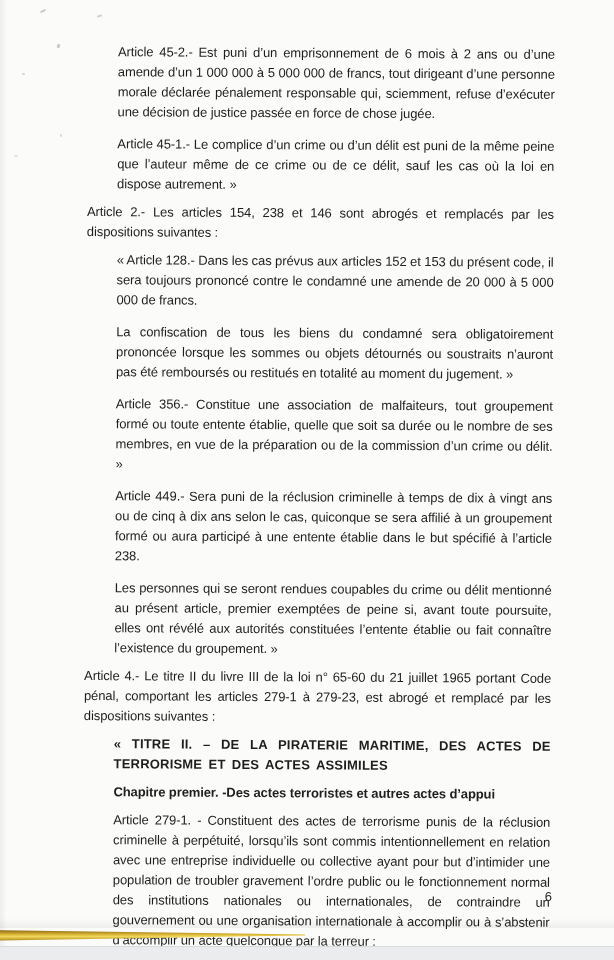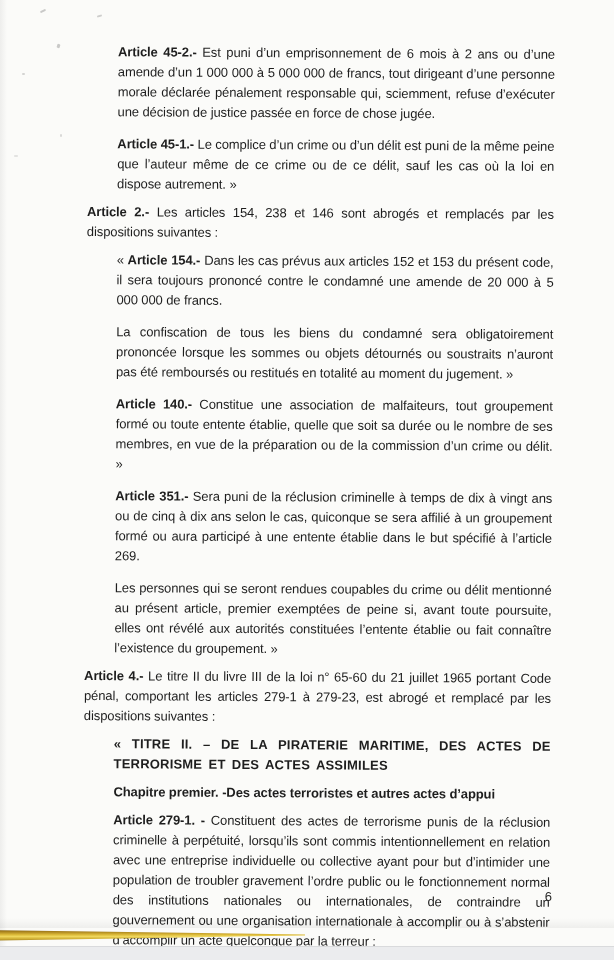--- a/index.html
+++ b/index.html
@@ -26,21 +26,21 @@
     position:absolute;left:88px;top:42px;width:467px;
     transform:rotate(0.35deg);transform-origin:0 0;
   }
   .para{
     margin:0 0 8px 0;
     font-size:13px;line-height:20px;letter-spacing:-0.1px;
     text-align:justify;
     color:var(--text);
   }
   .indent{margin-left:30px;}
-  .lead{font-weight:700;}
+  .lead{font-weight:400;}
   .prefix{font-weight:400;}
   .bold-para{font-weight:700;}
   .title-heading{word-spacing:2.5px;letter-spacing:0.2px;}
   .gap-lg{margin-bottom:12px;}
   
   .page-number{
     position:absolute;top:889px;right:62px;
     font-size:13px;font-weight:400;color:#2a2a2a;
   }
   
@@ -83,27 +83,27 @@
   <span class="speck s6"></span>
 
   <div class="content">
 
     <p class="para indent gap-lg"><span class="lead">Article 45-2.-</span><span> Est puni d’un emprisonnement de 6 mois à 2 ans ou d’une amende d’un 1 000 000 à 5 000 000 de francs, tout dirigeant d’une personne morale déclarée pénalement responsable qui, sciemment, refuse d’exécuter une décision de justice passée en force de chose jugée.</span></p>
 
     <p class="para indent"><span class="lead">Article 45-1.-</span><span> Le complice d’un crime ou d’un délit est puni de la même peine que l’auteur même de ce crime ou de ce délit, sauf les cas où la loi en dispose autrement. »</span></p>
 
     <p class="para"><span class="lead">Article 2.-</span><span> Les articles 154, 238 et 146 sont abrogés et remplacés par les dispositions suivantes :</span></p>
 
-    <p class="para indent gap-lg"><span class="prefix">« </span><span class="lead">Article 154.-</span><span> Dans les cas prévus aux articles 152 et 153 du présent code, il sera toujours prononcé contre le condamné une amende de 20 000 à 5 000 000 de francs.</span></p>
+    <p class="para indent gap-lg"><span class="prefix">« </span><span class="lead">Article 128.-</span><span> Dans les cas prévus aux articles 152 et 153 du présent code, il sera toujours prononcé contre le condamné une amende de 20 000 à 5 000 000 de francs.</span></p>
 
     <p class="para indent gap-lg"><span>La confiscation de tous les biens du condamné sera obligatoirement prononcée lorsque les sommes ou objets détournés ou soustraits n’auront pas été remboursés ou restitués en totalité au moment du jugement. »</span></p>
 
-    <p class="para indent gap-lg"><span class="lead">Article 140.-</span><span> Constitue une association de malfaiteurs, tout groupement formé ou toute entente établie, quelle que soit sa durée ou le nombre de ses membres, en vue de la préparation ou de la commission d’un crime ou délit. »</span></p>
+    <p class="para indent gap-lg"><span class="lead">Article 356.-</span><span> Constitue une association de malfaiteurs, tout groupement formé ou toute entente établie, quelle que soit sa durée ou le nombre de ses membres, en vue de la préparation ou de la commission d’un crime ou délit. »</span></p>
 
-    <p class="para indent gap-lg"><span class="lead">Article 351.-</span><span> Sera puni de la réclusion criminelle à temps de dix à vingt ans ou de cinq à dix ans selon le cas, quiconque se sera affilié à un groupement formé ou aura participé à une entente établie dans le but spécifié à l’article 269.</span></p>
+    <p class="para indent gap-lg"><span class="lead">Article 449.-</span><span> Sera puni de la réclusion criminelle à temps de dix à vingt ans ou de cinq à dix ans selon le cas, quiconque se sera affilié à un groupement formé ou aura participé à une entente établie dans le but spécifié à l’article 238.</span></p>
 
     <p class="para indent"><span>Les personnes qui se seront rendues coupables du crime ou délit mentionné au présent article, premier exemptées de peine si, avant toute poursuite, elles ont révélé aux autorités constituées l’entente établie ou fait connaître l’existence du groupement. »</span></p>
 
     <p class="para"><span class="lead">Article 4.-</span><span> Le titre II du livre III de la loi n° 65-60 du 21 juillet 1965 portant Code pénal, comportant les articles 279-1 à 279-23, est abrogé et remplacé par les dispositions suivantes :</span></p>
 
     <p class="para indent bold-para title-heading"><span>« TITRE II. – DE LA PIRATERIE MARITIME, DES ACTES DE TERRORISME ET DES ACTES ASSIMILES</span></p>
 
     <p class="para indent bold-para"><span>Chapitre premier. -Des actes terroristes et autres actes d’appui</span></p>
 
     <p class="para indent"><span class="lead">Article 279-1. -</span><span> Constituent des actes de terrorisme punis de la réclusion criminelle à perpétuité, lorsqu’ils sont commis intentionnellement en relation avec une entreprise individuelle ou collective ayant pour but d’intimider une population de troubler gravement l’ordre public ou le fonctionnement normal des institutions nationales ou internationales, de contraindre un gouvernement ou une organisation internationale à accomplir ou à s’abstenir d’accomplir un acte quelconque par la terreur :</span></p>

